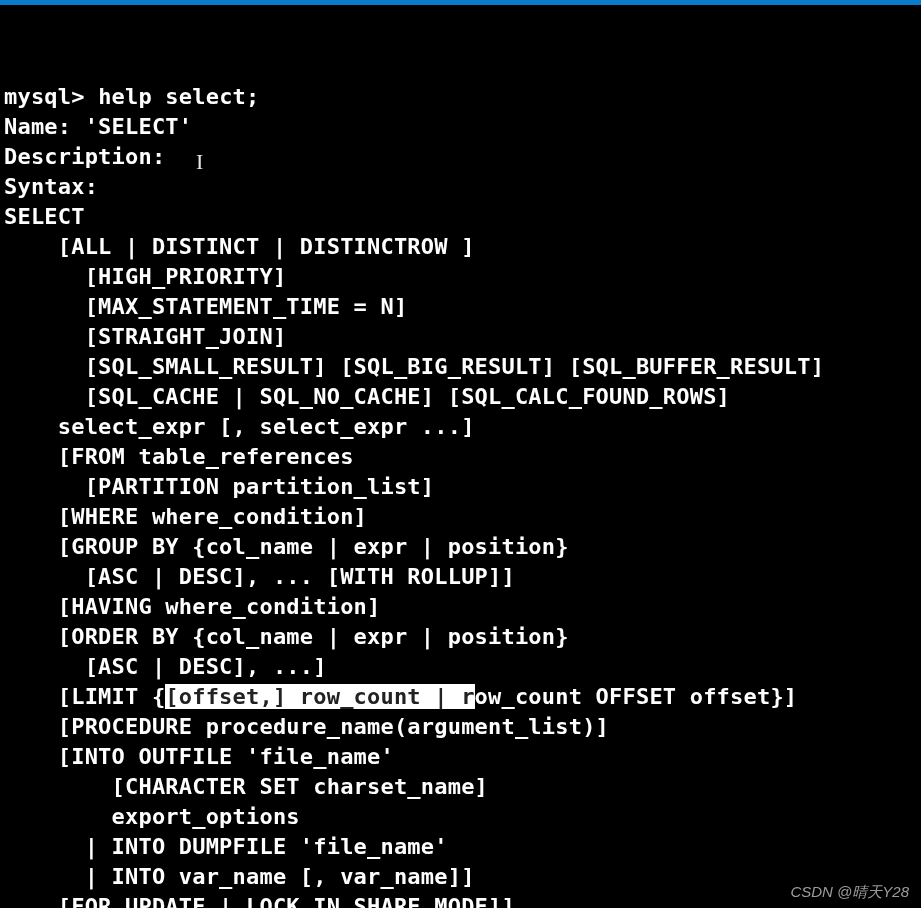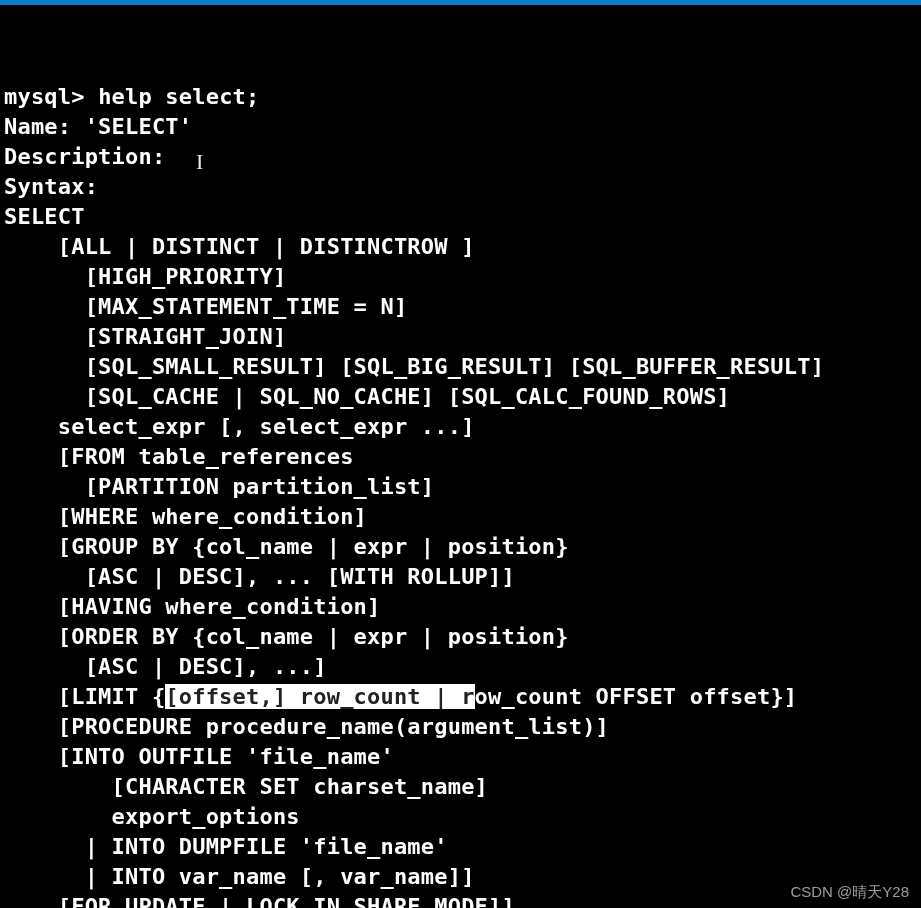--- a/index.html
+++ b/index.html
@@ -40,20 +40,21 @@
   }
   .watermark {
     position: absolute;
     right: 12px;
     bottom: 6px;
     font-family: "Microsoft YaHei", Arial, sans-serif;
     font-size: 15px;
     color: #b8b8b8;
     opacity: 0.85;
     font-weight: normal;
+    font-style: italic;
   }
 </style>
 </head>
 <body>
 
 <div class="topbar"></div>
 
 <div class="terminal">
 <span>mysql&gt; </span><span>help select;</span>
 <span>Name: 'SELECT'</span>

